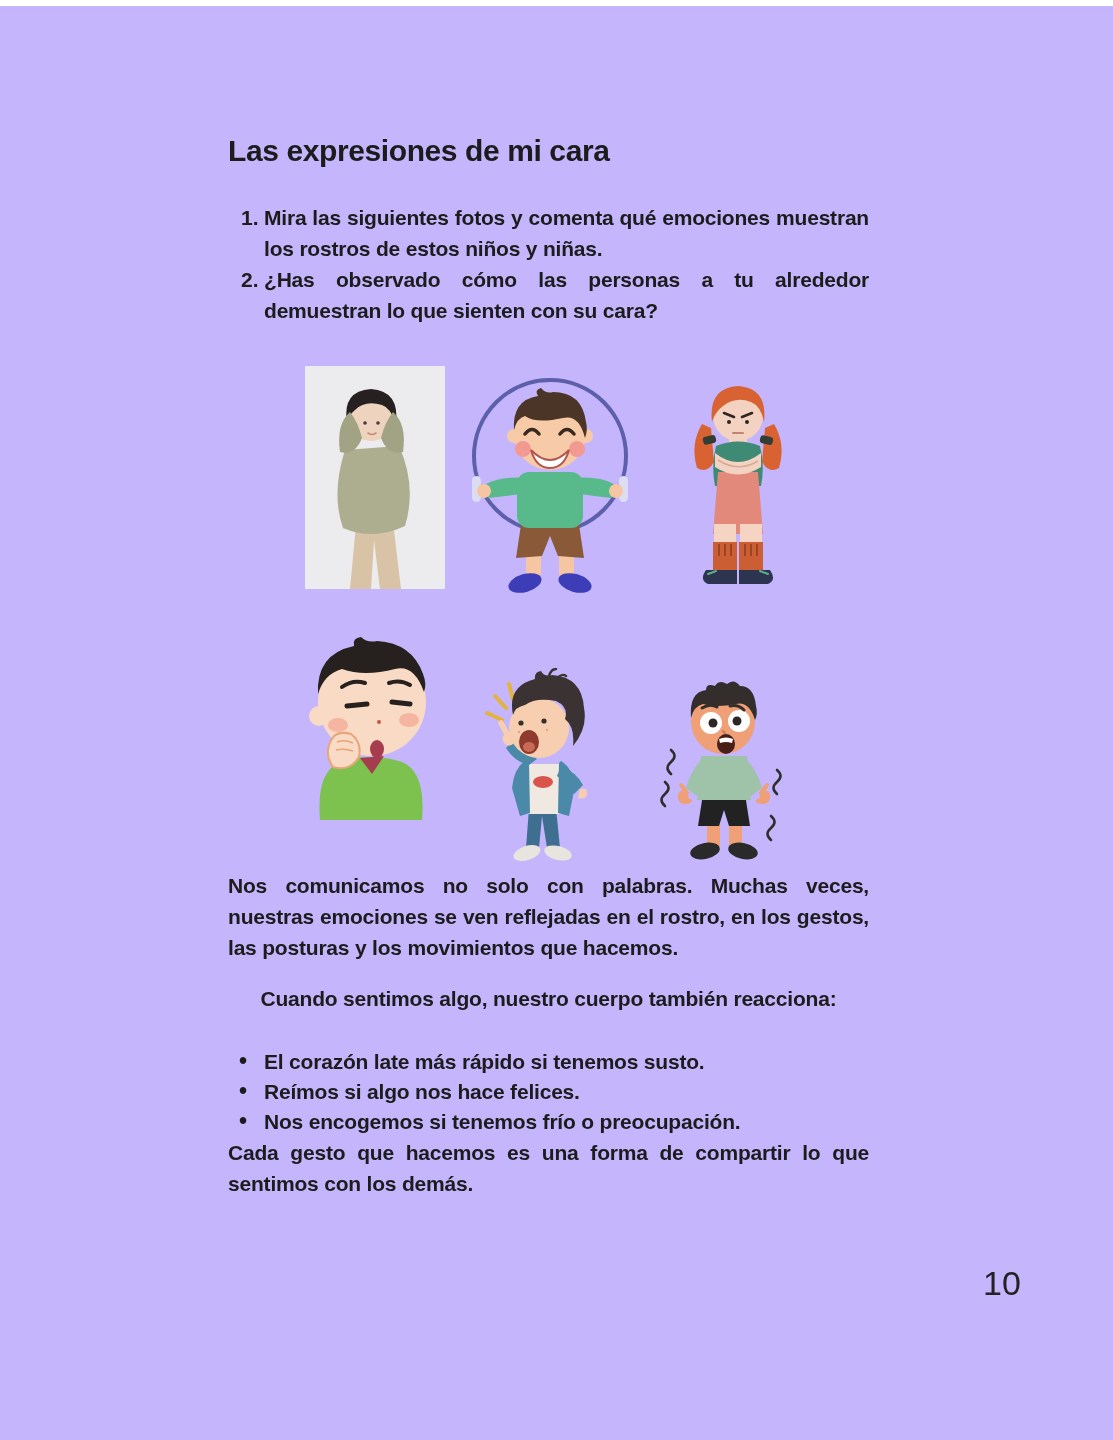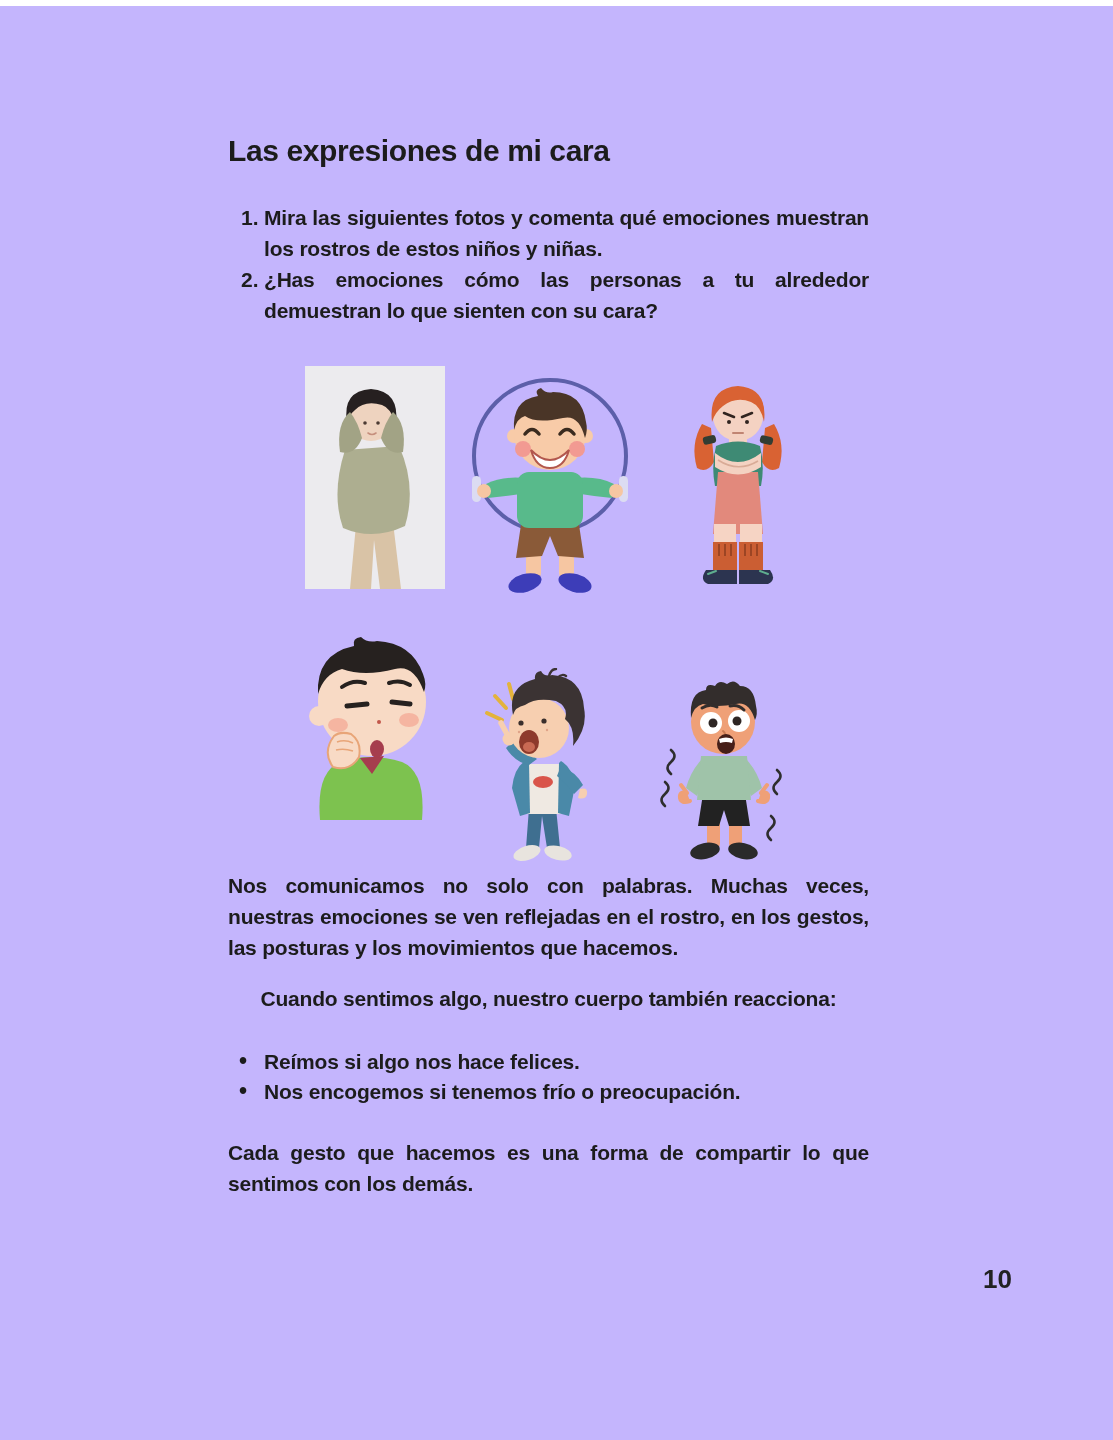--- a/index.html
+++ b/index.html
@@ -21,37 +21,37 @@
 
   .para { position:absolute; left:228px; width:641px; font-size:21px; font-weight:700;
           line-height:31px; letter-spacing:-0.2px; color:#1c1c1c; text-align:justify; }
   #para2 { text-align:center; }
 
   .bullets { position:absolute; left:228px; top:1041px; width:641px; list-style:none; }
   .bullets li { position:relative; padding-left:36px; font-size:21px; font-weight:700;
                 line-height:30px; letter-spacing:-0.2px; color:#1c1c1c; }
   .bullets li::before { content:"\2022"; position:absolute; left:11px; top:-1px; font-size:23px; }
 
-  .pagenum { position:absolute; left:983px; top:1258px; font-size:26px; font-weight:700; color:#222222;text-align:right; }
+  .pagenum { position:absolute; left:983px; top:1258px; font-size:34px; font-weight:400; color:#222222;text-align:right; }
 </style>
 </head>
 <body>
 
 <div class="page">
 
   <h1 class="title">Las expresiones de mi cara</h1>
 
   <div class="numlist">
     <div class="numitem">
       <span class="num">1.</span>
       <p>Mira las siguientes fotos y comenta qué emociones muestran los rostros de estos niños y niñas.</p>
     </div>
     <div class="numitem">
       <span class="num">2.</span>
-      <p>¿Has emociones cómo las personas a tu alrededor demuestran lo que sienten con su cara?</p>
+      <p>¿Has observado cómo las personas a tu alrededor demuestran lo que sienten con su cara?</p>
     </div>
   </div>
 
   <div class="illus" style="left:305px; top:360px;">
     <svg width="140" height="223" viewBox="0 0 140 223">
       <rect width="140" height="223" fill="#ecebee"></rect>
       <path d="M52 148 L45 223 L66 223 L69 174 L75 223 L96 223 L87 148 Z" fill="#d9c3a6"></path>
       <path d="M40 84 Q26 128 38 162 Q68 175 100 160 Q112 120 94 80 Z" fill="#adae90"></path>
       <circle cx="66" cy="52" r="23" fill="#eed3bf"></circle>
       <path d="M42 56 Q37 25 66 23 Q95 25 91 58 Q86 42 77 39 Q60 34 50 44 Q44 49 42 56 Z" fill="#262020"></path>
@@ -196,20 +196,21 @@
       <ellipse cx="69" cy="66" rx="9" ry="10" fill="#471f18"></ellipse>
       <path d="M62 61 q7 -3 14 0 l-1 4 q-6 -2 -12 0 Z" fill="#ffffff"></path>
     </svg>
   </div>
 
   <p class="para" id="para1" style="top:864px;">Nos comunicamos no solo con palabras. Muchas veces, nuestras emociones se ven reflejadas en el rostro, en los gestos, las posturas y los movimientos que hacemos.</p>
 
   <p class="para" id="para2" style="top:977px;">Cuando sentimos algo, nuestro cuerpo también reacciona:</p>
 
   <ul class="bullets">
+    <li>El corazón late más rápido si tenemos susto.</li>
     <li>Reímos si algo nos hace felices.</li>
     <li>Nos encogemos si tenemos frío o preocupación.</li>
   </ul>
 
   <p class="para" id="para3" style="top:1131px;">Cada gesto que hacemos es una forma de compartir lo que sentimos con los demás.</p>
 
   <div class="pagenum">10</div>
 
 </div>
 

